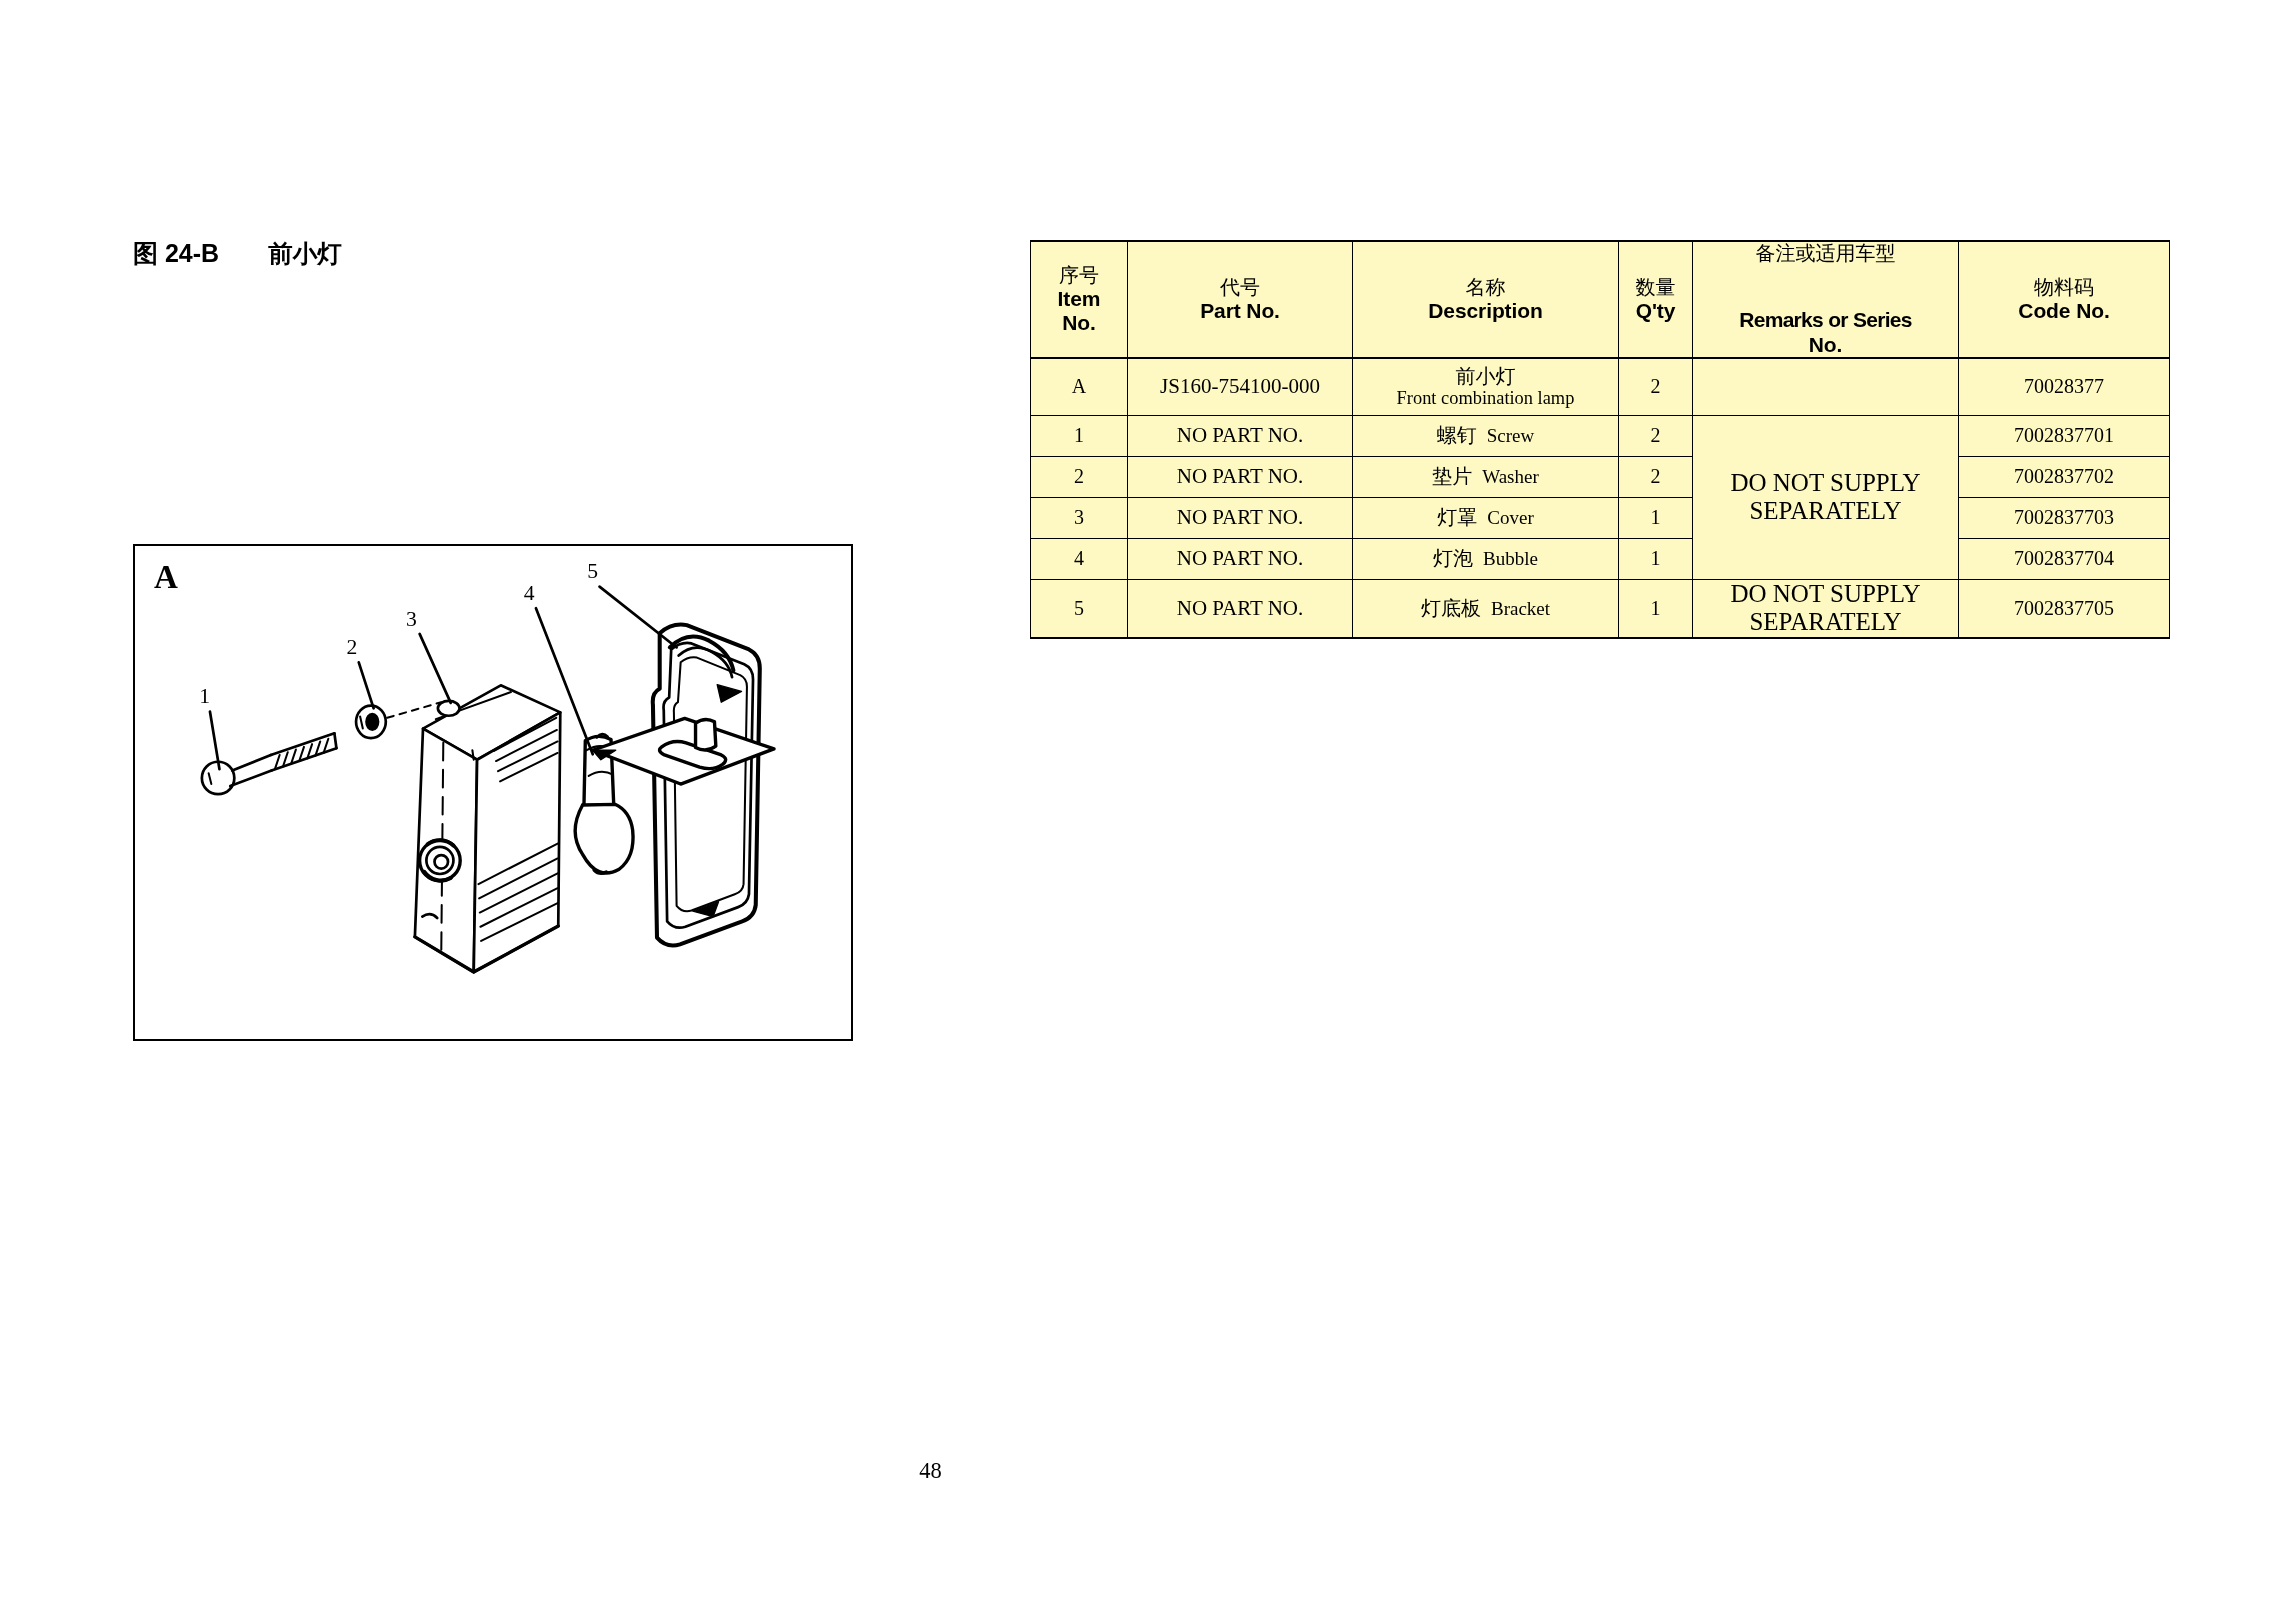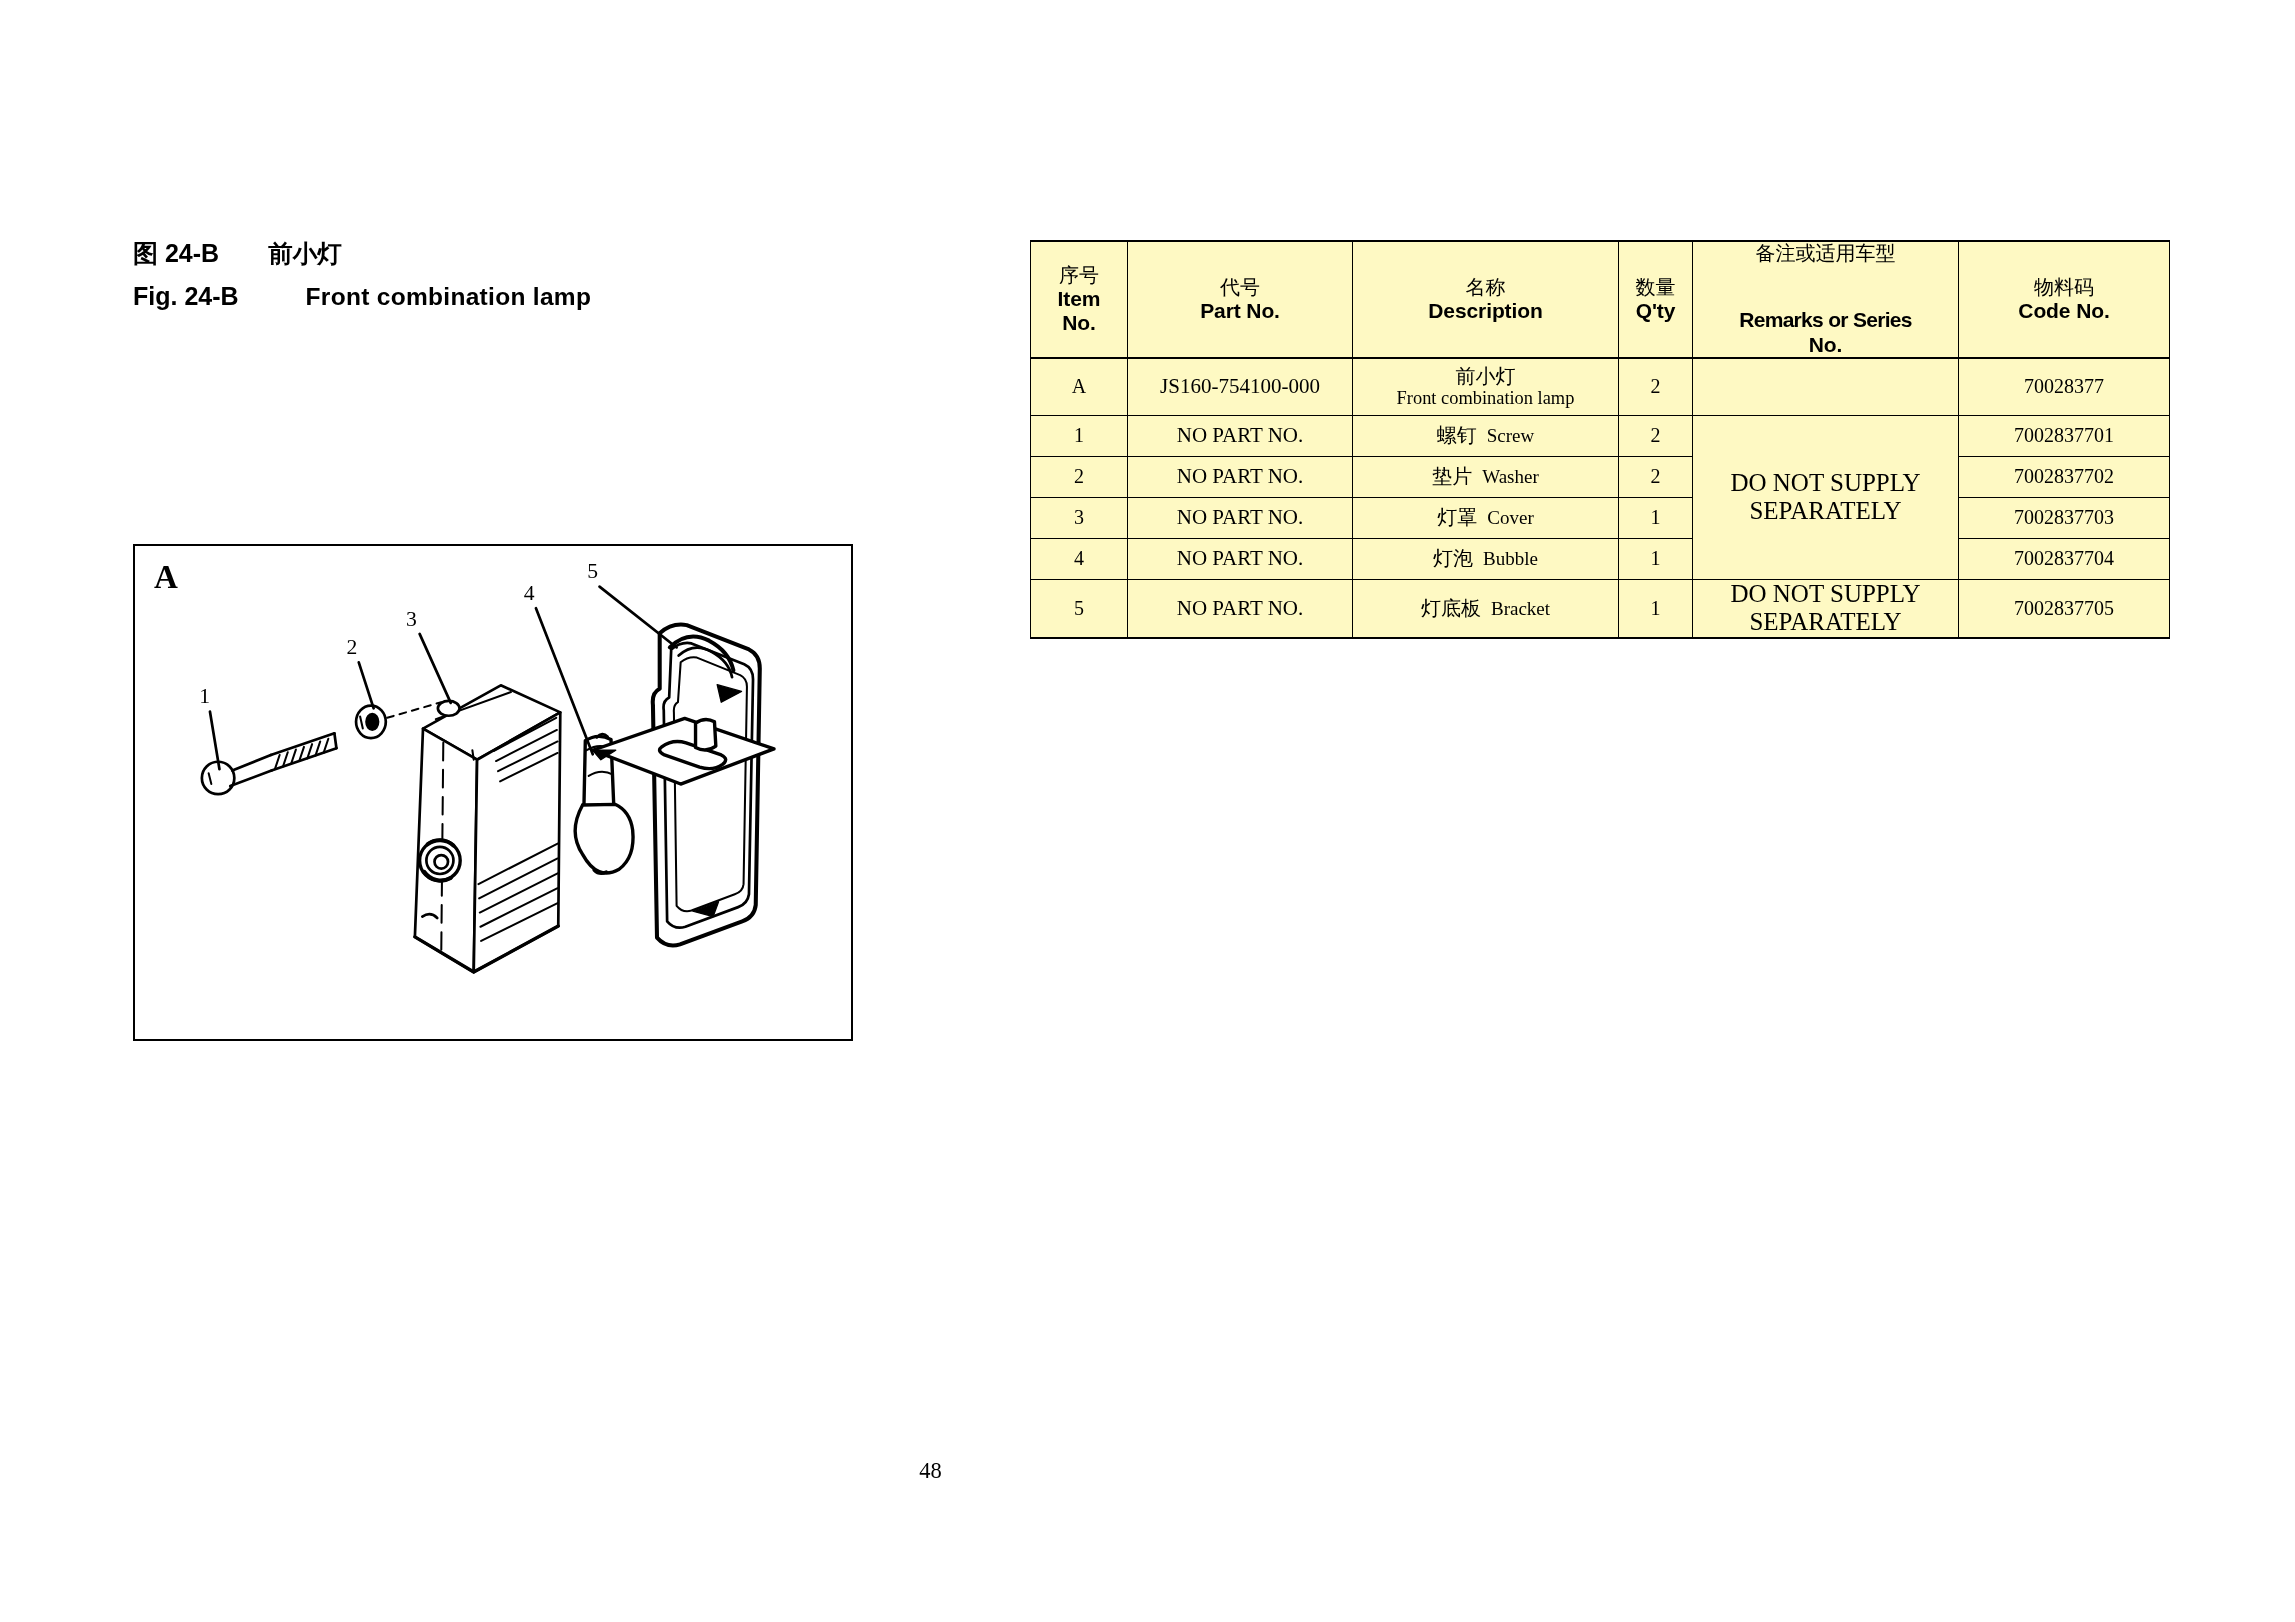--- a/index.html
+++ b/index.html
@@ -18,21 +18,21 @@
 
   
   #title-block {
     position: absolute;
     left: 133px;
     top: 237px;
     width: 749px;
   }
   .title-row {
     display: flex;
-    align-items: flex-end;
+    align-items: flex-start;
     white-space: nowrap;
   }
   .title-row.cn { margin-bottom: 12.3px; }
   .title-fig {
     font-family: "Liberation Sans", "DejaVu Sans", sans-serif;
     font-weight: bold;
     font-size: 25px;
     letter-spacing: 0px;
   }
   .title-fig-cn {
@@ -167,24 +167,20 @@
     font-size: 22.5px;
   }
 </style>
 </head>
 <body>
 
 <div id="title-block">
   <div class="title-row cn">
     <span class="title-fig-cn">图 24-B</span>
     <span class="title-name-cn">前小灯</span>
-  </div>
-  <div class="title-row en">
-    <span class="title-fig">Fig. 24-B</span>
-    <span class="title-name-en">Front combination lamp</span>
   </div>
 </div>
 
 <div id="illustration-frame">
   <span class="fig-label-a">A</span>
 
   <svg viewBox="0 0 1057 729" xmlns="http://www.w3.org/2000/svg">
     <g fill="none" stroke="#000000" stroke-width="3" stroke-linecap="round" stroke-linejoin="round">
 
       <g>

